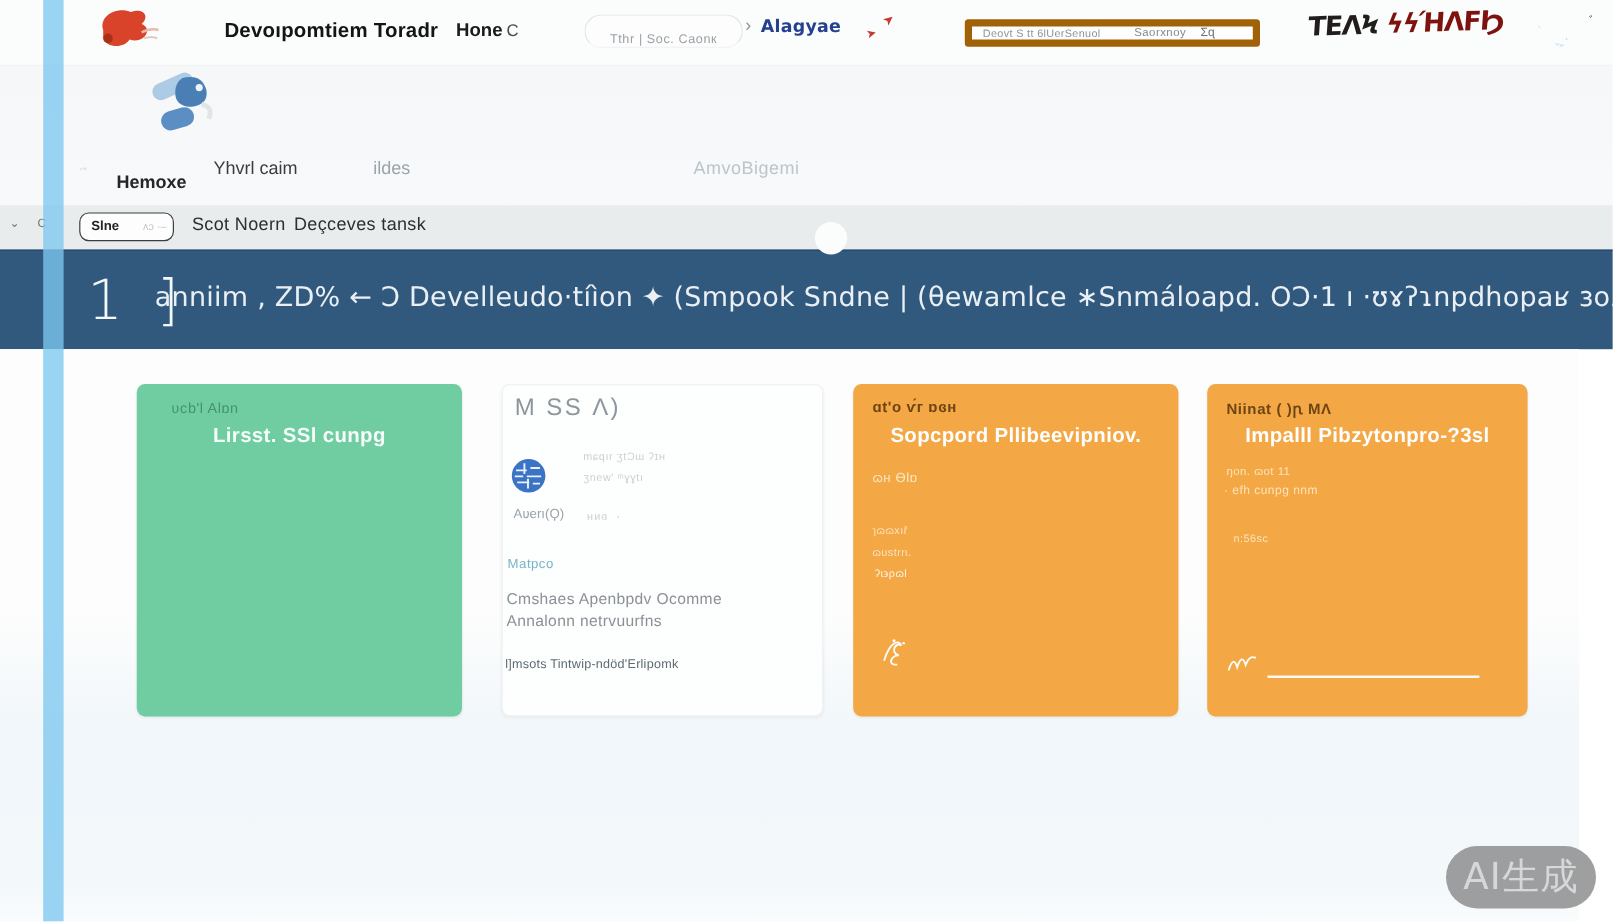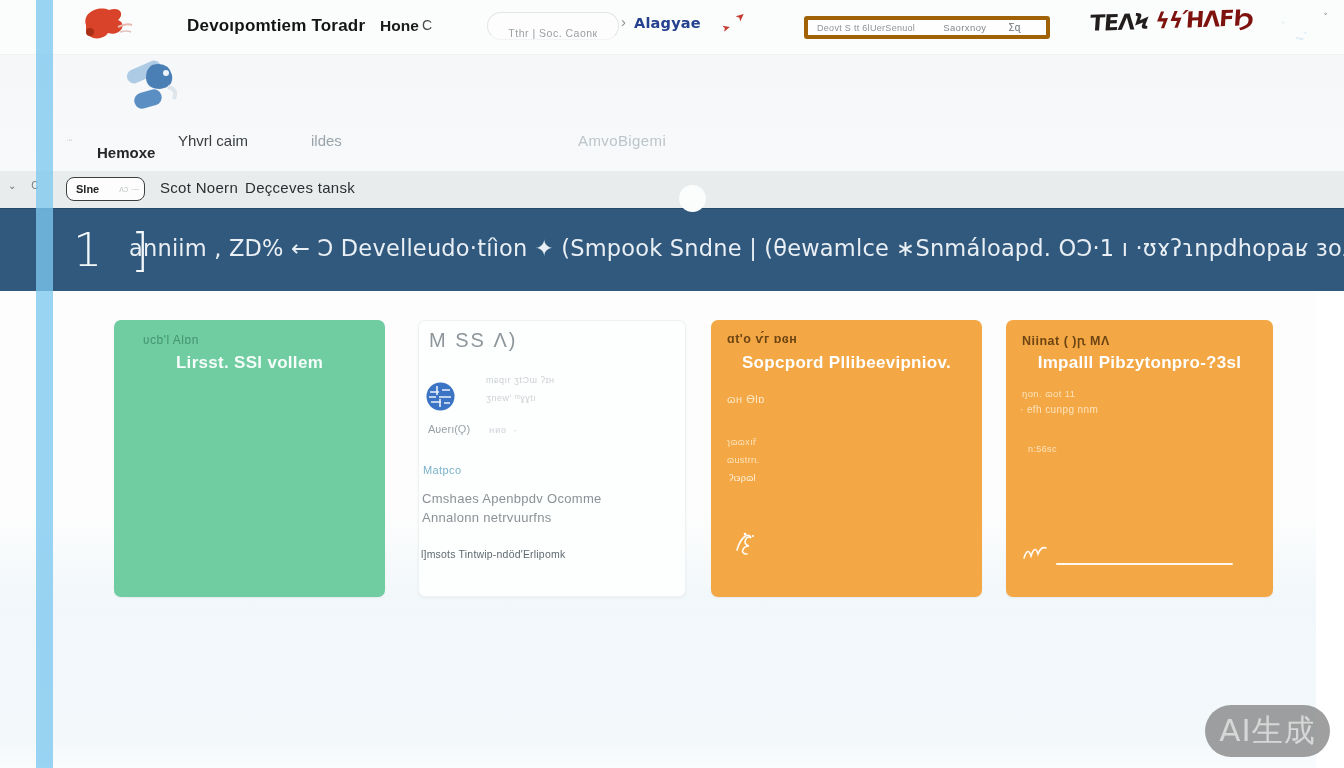--- a/index.html
+++ b/index.html
@@ -21,24 +21,24 @@
   .nav-search { position:absolute; left:487px; top:12px; width:132px; height:28px;
                 border:1px solid #e3e5e6; border-bottom-color:#f2f3f4; border-radius:15px; background:#fdfdfd;
                 display:flex; align-items:flex-end; justify-content:center; }
   .nav-search span { font-size:10.5px; color:#9aa0a4; letter-spacing:.5px; }
   .nav-chevron { position:absolute; left:621px; top:13px; font-size:15px; color:#8a8f93; }
   .nav-accent { position:absolute; left:634px; top:15px; font-size:14.5px; font-weight:800; color:#24408f;
                 font-family:"DejaVu Sans", sans-serif; letter-spacing:.2px; }
   .arrow-a { position:absolute; left:736px; top:10px; font-size:11px; color:#c43b30; transform:rotate(-40deg); }
   .arrow-b { position:absolute; left:722px; top:22px; font-size:10px; color:#c43b30; transform:rotate(-15deg); }
   .nav-input { position:absolute; left:804px; top:16px; width:246px; height:23px; background:#fefefe;
-               border:4px solid #a16207; border-radius:3px; display:flex; align-items:center; }
+               border:6px solid #a16207; border-radius:3px; display:flex; align-items:center; }
   .nav-input .l { font-size:9px; color:#8e9397; margin-left:9px; letter-spacing:.3px; }
   .nav-input .m { font-size:9.5px; color:#84898d; margin-left:28px; letter-spacing:.4px; }
-  .nav-input .i { font-size:10px; color:#6d7276; margin-left:22px; }
+  .nav-input .i { font-size:10px; color:#6d7276; margin-left:12px; }
   .nav-scribble { position:absolute; left:1090px; top:8px; font-family:"DejaVu Sans", sans-serif;
                   font-size:22px; font-weight:700; transform:rotate(-2deg) skewX(-6deg); letter-spacing:-1px; }
   .nav-scribble .s1 { color:#211d1c; }
   .nav-scribble .s2 { color:#7d120e; }
   .corner-marks { position:absolute; left:1276px; top:12px; width:60px; height:30px; }
   .corner-marks i { position:absolute; font-style:normal; color:#bcd9ec; font-size:10px; }
 
   
   .subheader { position:absolute; left:0; top:55px; width:1344px; height:116px;
                background:linear-gradient(180deg,#f5f7f8,#f7f9fa); }
@@ -175,21 +175,21 @@
   <div class="banner">
     <span class="banner-figure">1 ]</span>
     <span class="banner-text">anniim , ZD% ← Ɔ Develleudo·tíìon ✦ (Smpook Sndne | (θewamlce ∗Snmáloapd. OƆ·1 ı ·ʊɤʔɿnpdhopaʁ ɜoɾvm</span>
   </div>
   <div class="banner-notch"></div>
 
   <div class="content">
 
     <div class="card card-green">
       <span class="g-label">ʋcb'l Alɒn</span>
-      <span class="g-title">Lirsst. SSl vollem</span>
+      <span class="g-title">Lirsst. SSl cunpg</span>
     </div>
 
     <div class="card card-white">
       <span class="w-title">M SS Λ)</span>
       <span class="w-faint wf1">mɕqır ʒtƆɯ ʔɪʜ</span>
       <span class="w-globe">
         <svg width="29" height="29" viewBox="0 0 29 29">
           <circle cx="14.5" cy="14.5" r="14" fill="#3b74c4"></circle>
           <path d="M4 10 h9 M16 8 h8 M3 15 h7 M13 15 h12 M5 20 h10 M18 21 h6 M11 4 v9 M14 17 v8" stroke="#eaf1fa" stroke-width="1.6" fill="none"></path>
         </svg>

